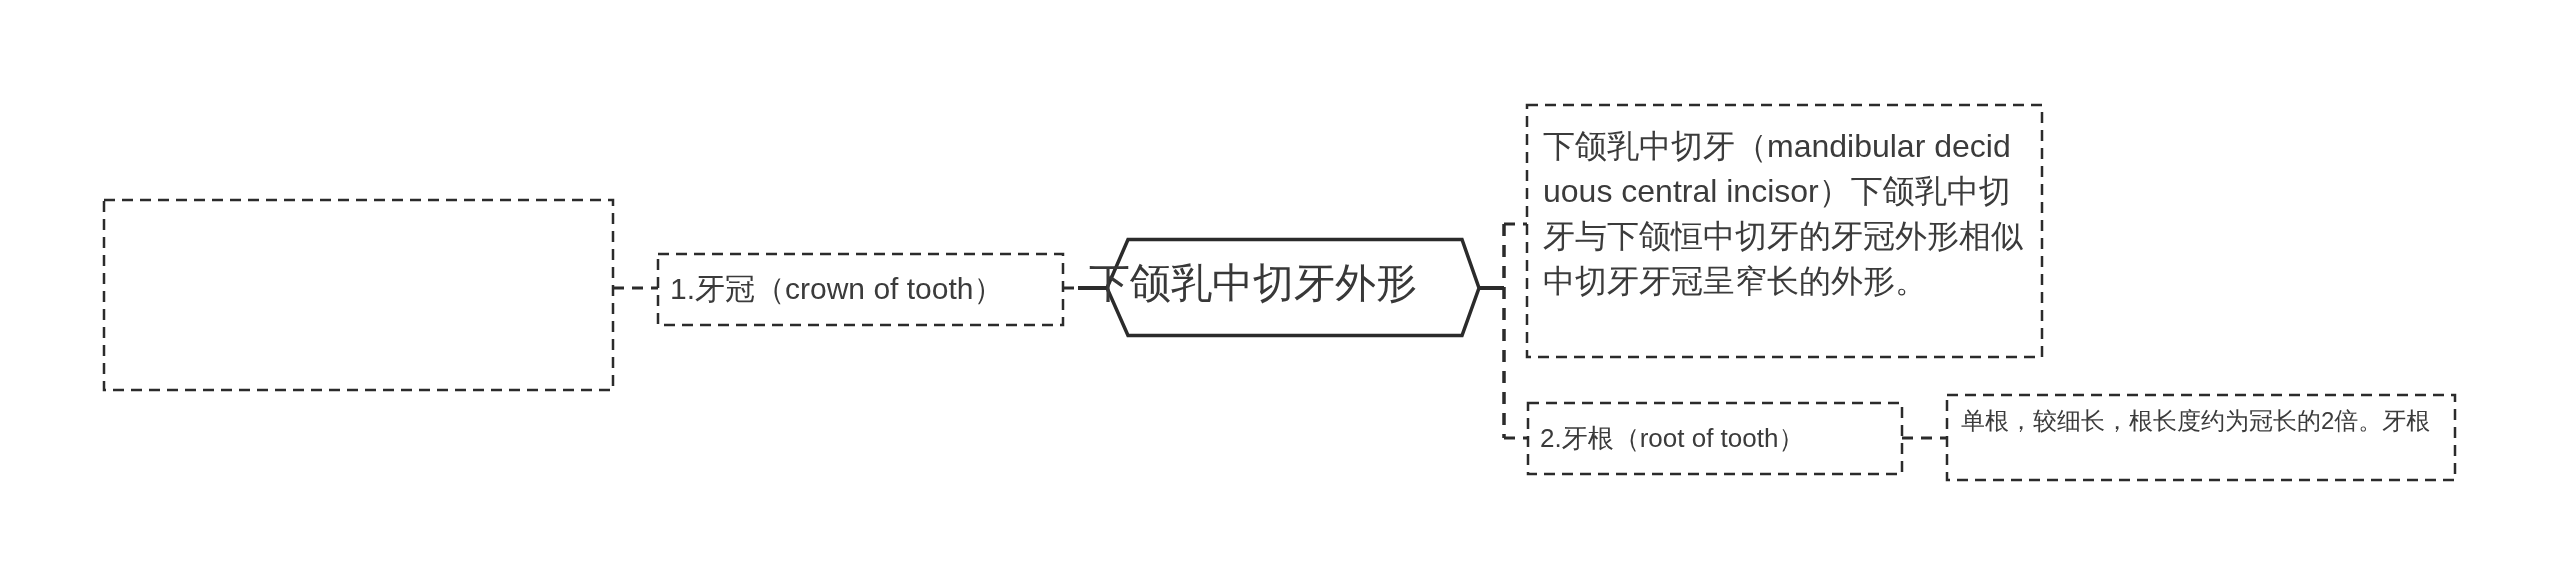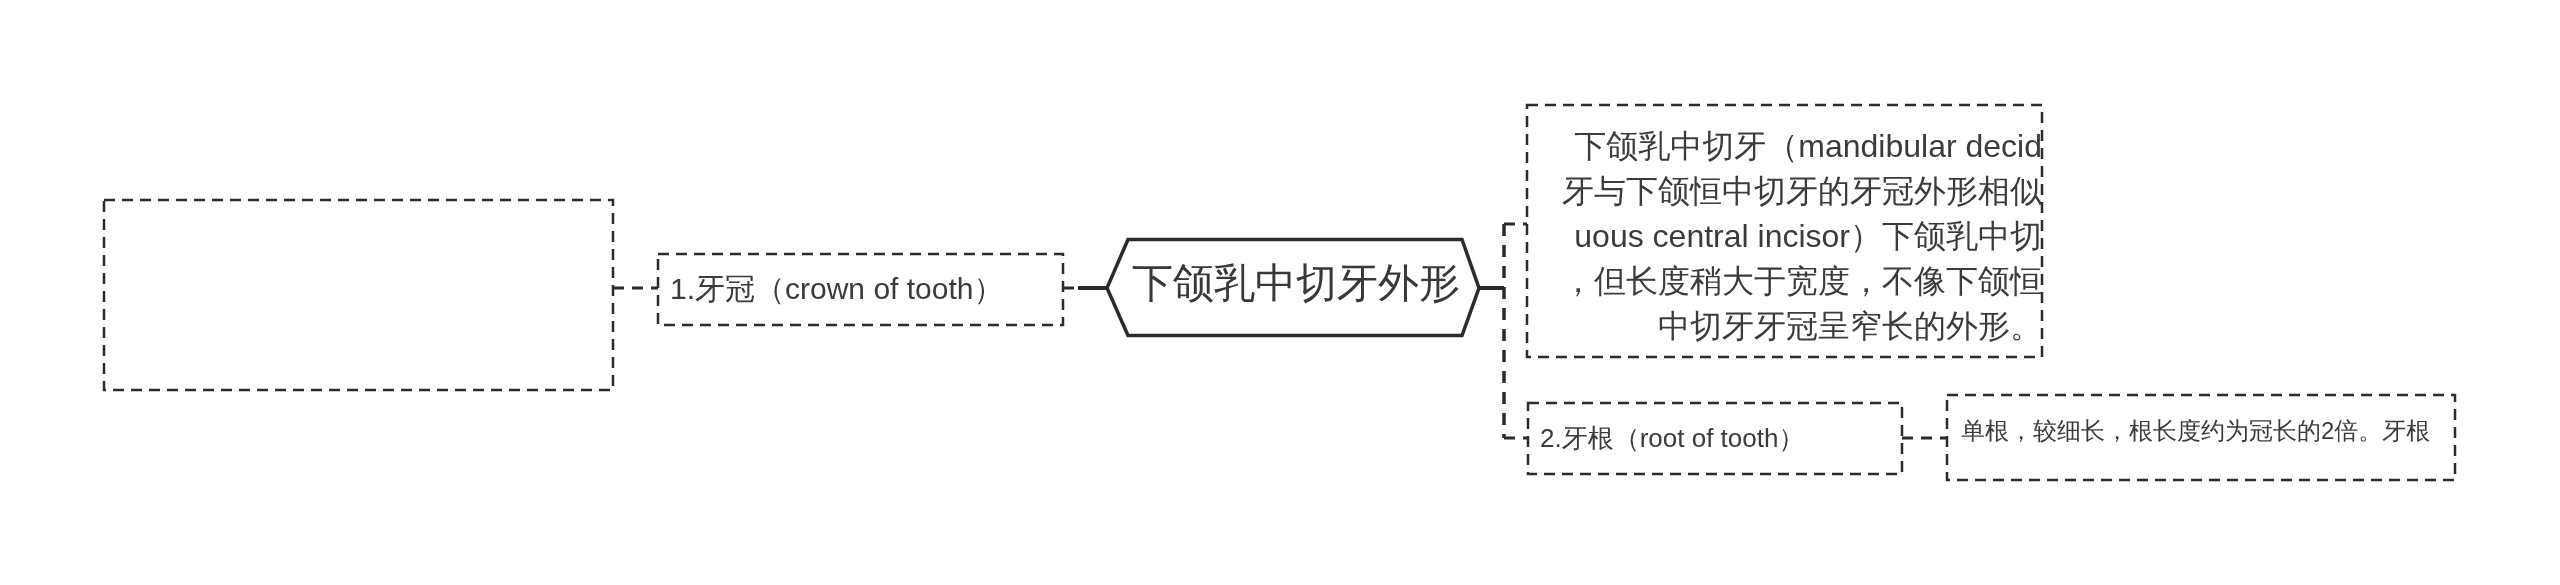--- a/index.html
+++ b/index.html
@@ -60,47 +60,47 @@
     left: 103px; top: 200px; width: 511px; height: 190px;
     padding-top: 11px;
     font-size: 24px; line-height: 34px;
   }
   .note-crown .ln { padding-left: 15px; }
   .note-overview {
     left: 1527px; top: 105px; width: 515px; height: 252px;
     padding-top: 19px;
     font-size: 32px; line-height: 45px;
   }
-  .note-overview .ln { padding-left: 16px; text-align: right; }
+  .note-overview .ln { padding-left: 16px; }
   .note-root {
     left: 1947px; top: 395px; width: 508px; height: 85px;
     padding-top: 9px;
     font-size: 24px; line-height: 34px;
   }
-  .note-root .ln { padding-left: 14px; margin-top: 10px; }
+  .note-root .ln { padding-left: 14px; }
   .nodelabel {
     position: absolute;
     display: flex;
     align-items: center;
     color: #3b3b3b;
     box-sizing: border-box;
     white-space: pre;
   }
   .node-crown {
     left: 658px; top: 254px; width: 405px; height: 71px;
     padding-left: 12px;
     font-size: 30px;
   }
   .node-root {
     left: 1528px; top: 403px; width: 374px; height: 71px;
     padding-left: 12px;
     font-size: 26px;
   }
   .node-central {
-    left: 1110px; top: 239px; width: 372px; height: 88px;
+    left: 1067px; top: 239px; width: 372px; height: 88px;
     justify-content: center;
     font-size: 41px;
     color: #383838;
   }
 </style>
 </head>
 <body>
 
 <div class="canvas">
 
@@ -128,23 +128,22 @@
   <div class="nodelabel node-crown">
     <span>1.牙冠（crown of tooth）</span>
   </div>
 
   <div class="nodelabel node-central">
     <span>下颌乳中切牙外形</span>
   </div>
 
   <div class="note note-overview">
     <div class="ln">下颌乳中切牙（mandibular decid</div>
+    <div class="ln">uous central incisor）下颌乳中切</div>
     <div class="ln">牙与下颌恒中切牙的牙冠外形相似</div>
-    <div class="ln">uous central incisor）下颌乳中切</div>
-    <div class="ln">，但长度稍大于宽度，不像下颌恒</div>
     <div class="ln">中切牙牙冠呈窄长的外形。</div>
   </div>
 
   <div class="nodelabel node-root">
     <span>2.牙根（root of tooth）</span>
   </div>
 
   <div class="note note-root">
     <div class="ln">单根，较细长，根长度约为冠长的2倍。牙根</div>
   </div>

